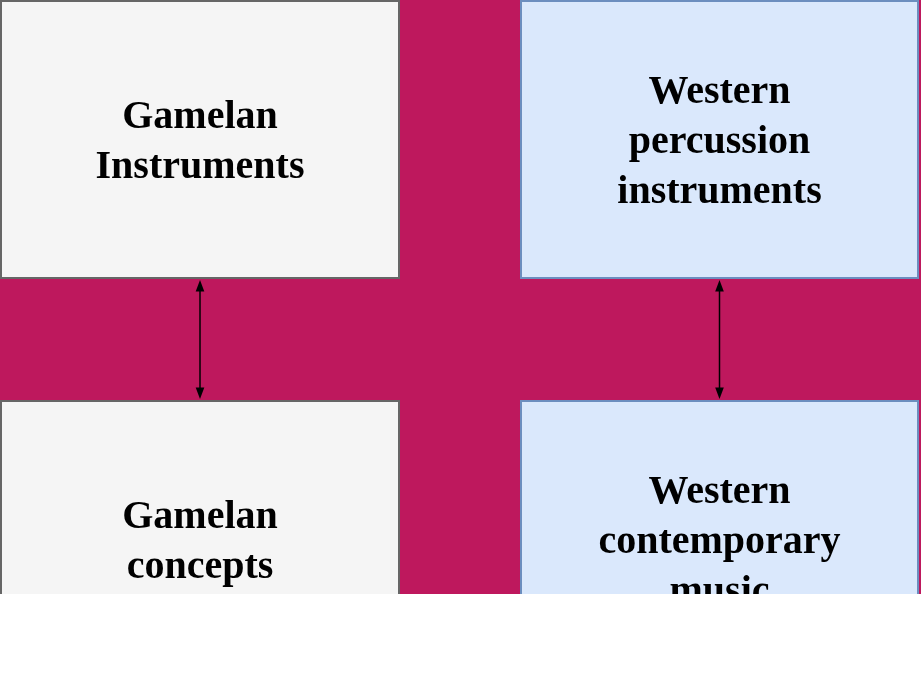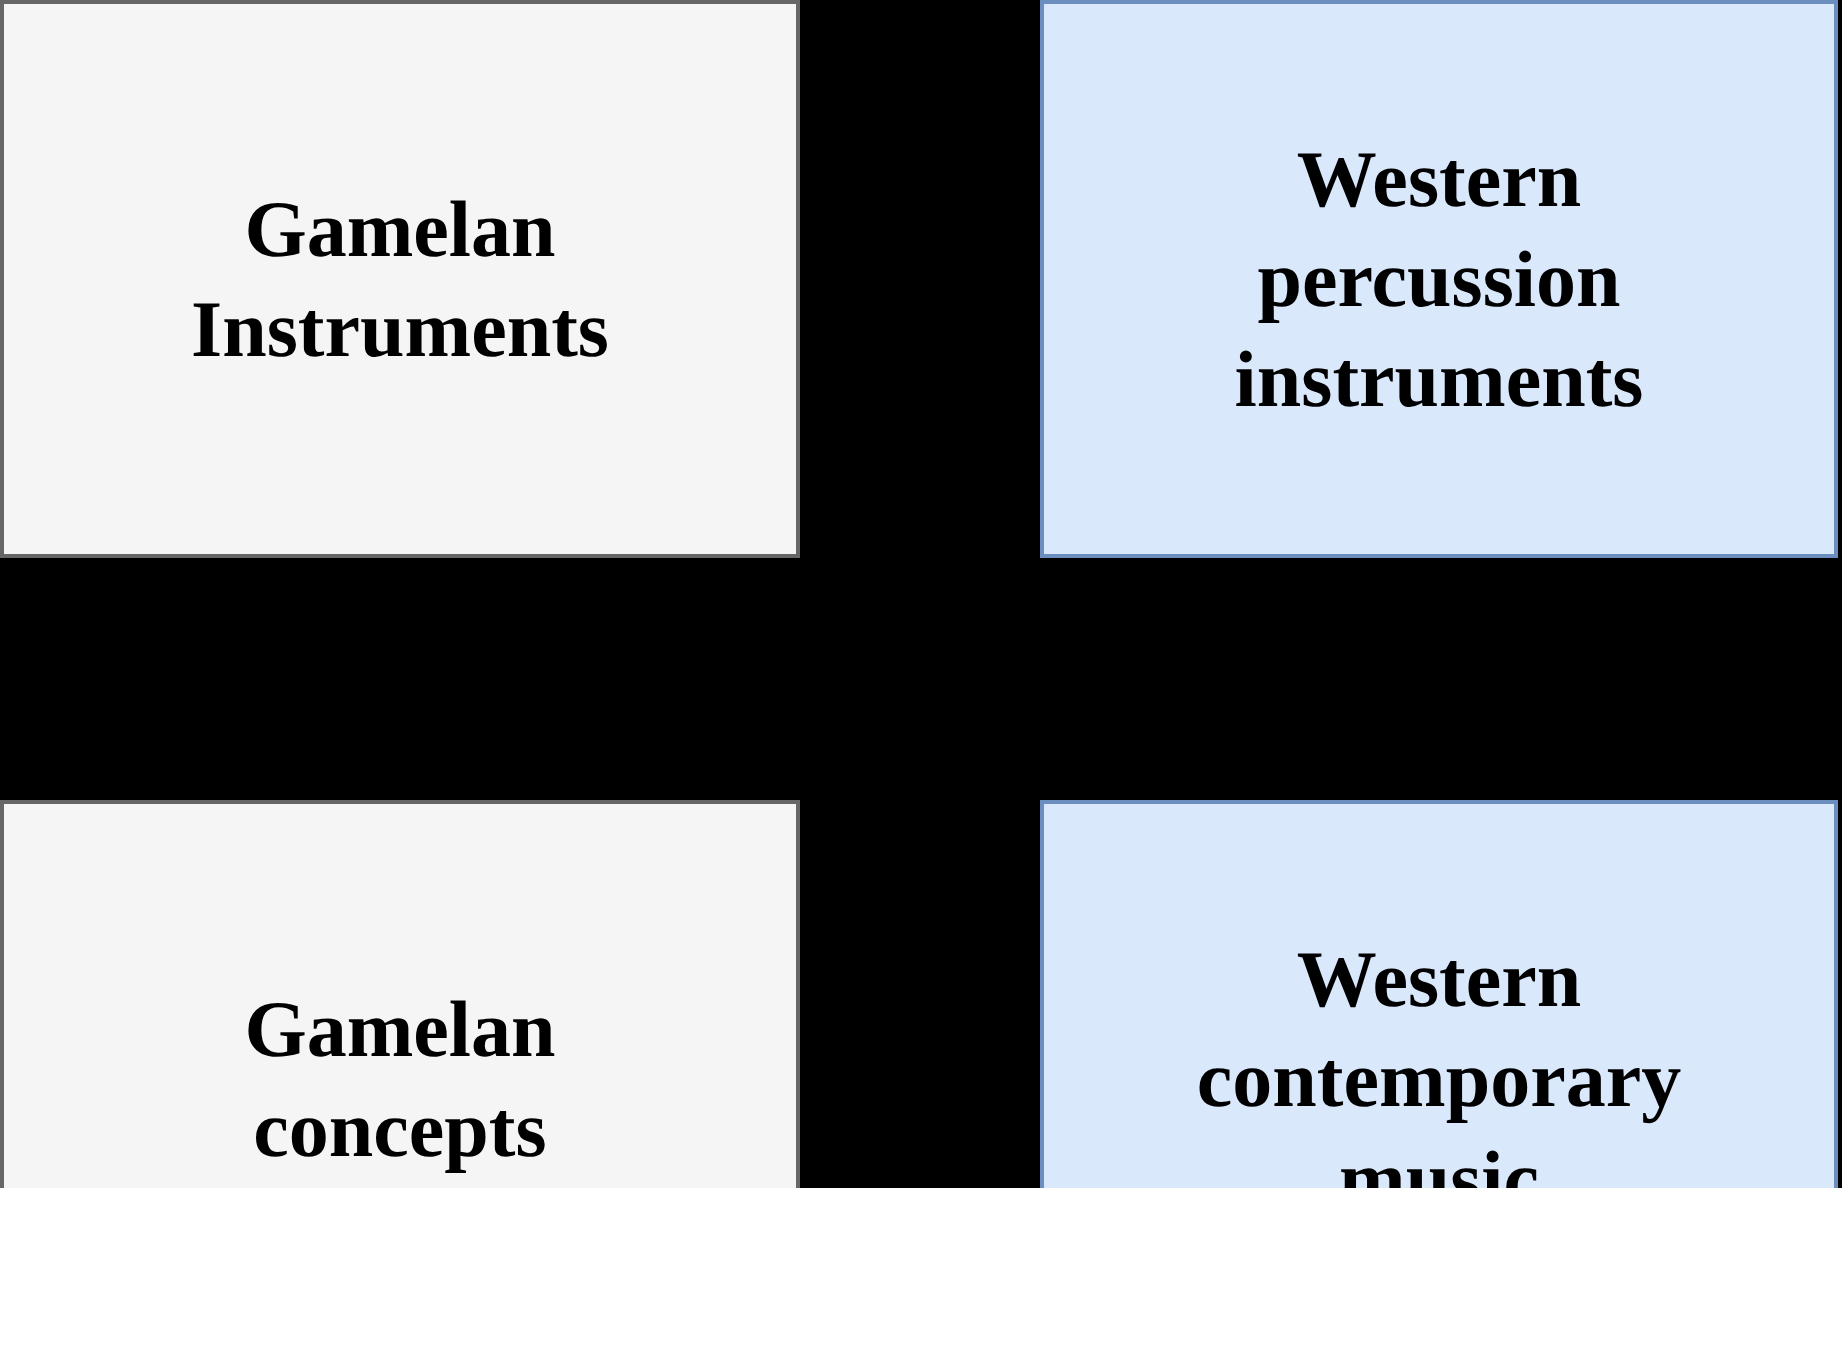--- a/index.html
+++ b/index.html
@@ -1,20 +1,20 @@
 <!DOCTYPE html>
 <html><head>
 <meta charset="utf-8">
 <style>
   html, body { margin: 0; padding: 0; background: #ffffff; }
   .canvas {
     position: relative;
     width: 921px;
     height: 594px;
-    background: #000000;
+    background: #be185d;
     overflow: hidden;
     font-family: "Liberation Serif", "DejaVu Serif", serif;
   }
   .box {
     position: absolute;
     box-sizing: border-box;
     border: 2px solid #666666;
     background: #f5f5f5;
     display: flex;
     align-items: center;

